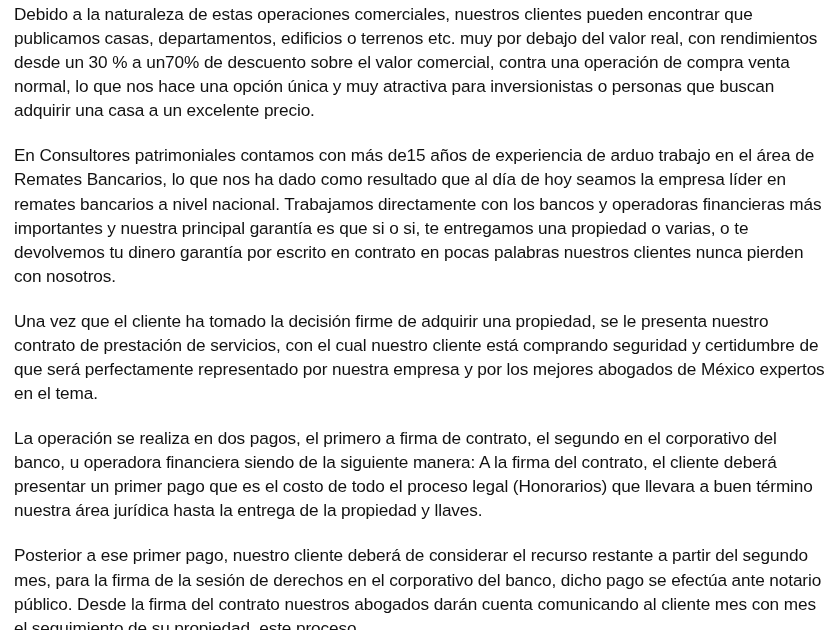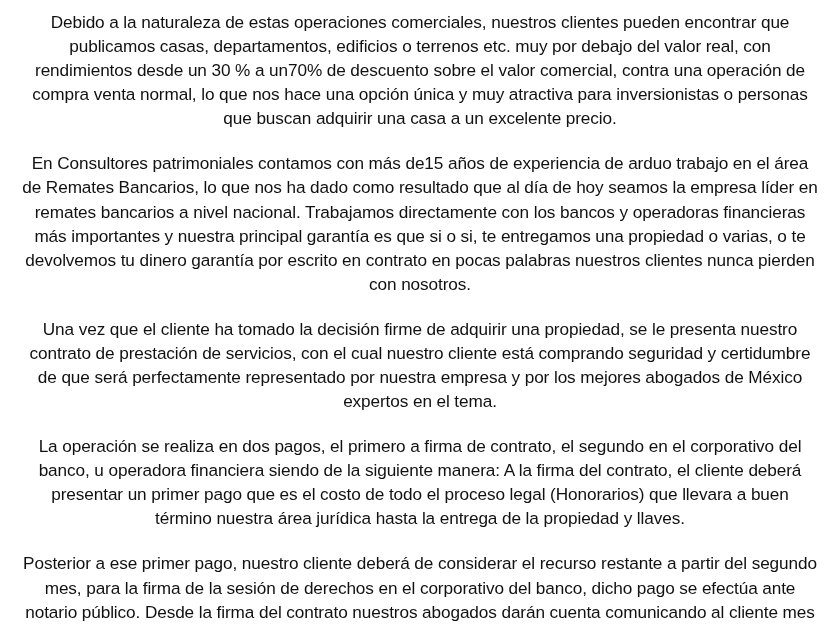--- a/index.html
+++ b/index.html
@@ -18,22 +18,21 @@
     width: 840px;
     height: 630px;
     box-sizing: border-box;
     padding: 0 14px;
     background: #ffffff;
   }
   .doc-body {
     padding-top: 2px;
   }
   p.para {
-    margin: 8px;
-    text-align: center;
+    margin: 0;
     font-size: 17.2px;
     line-height: 1.40;
     color: #111111;
     letter-spacing: -0.1px;
   }
   p.para + p.para {
     margin-top: 21px;
   }
   p.para.clipped {
     

